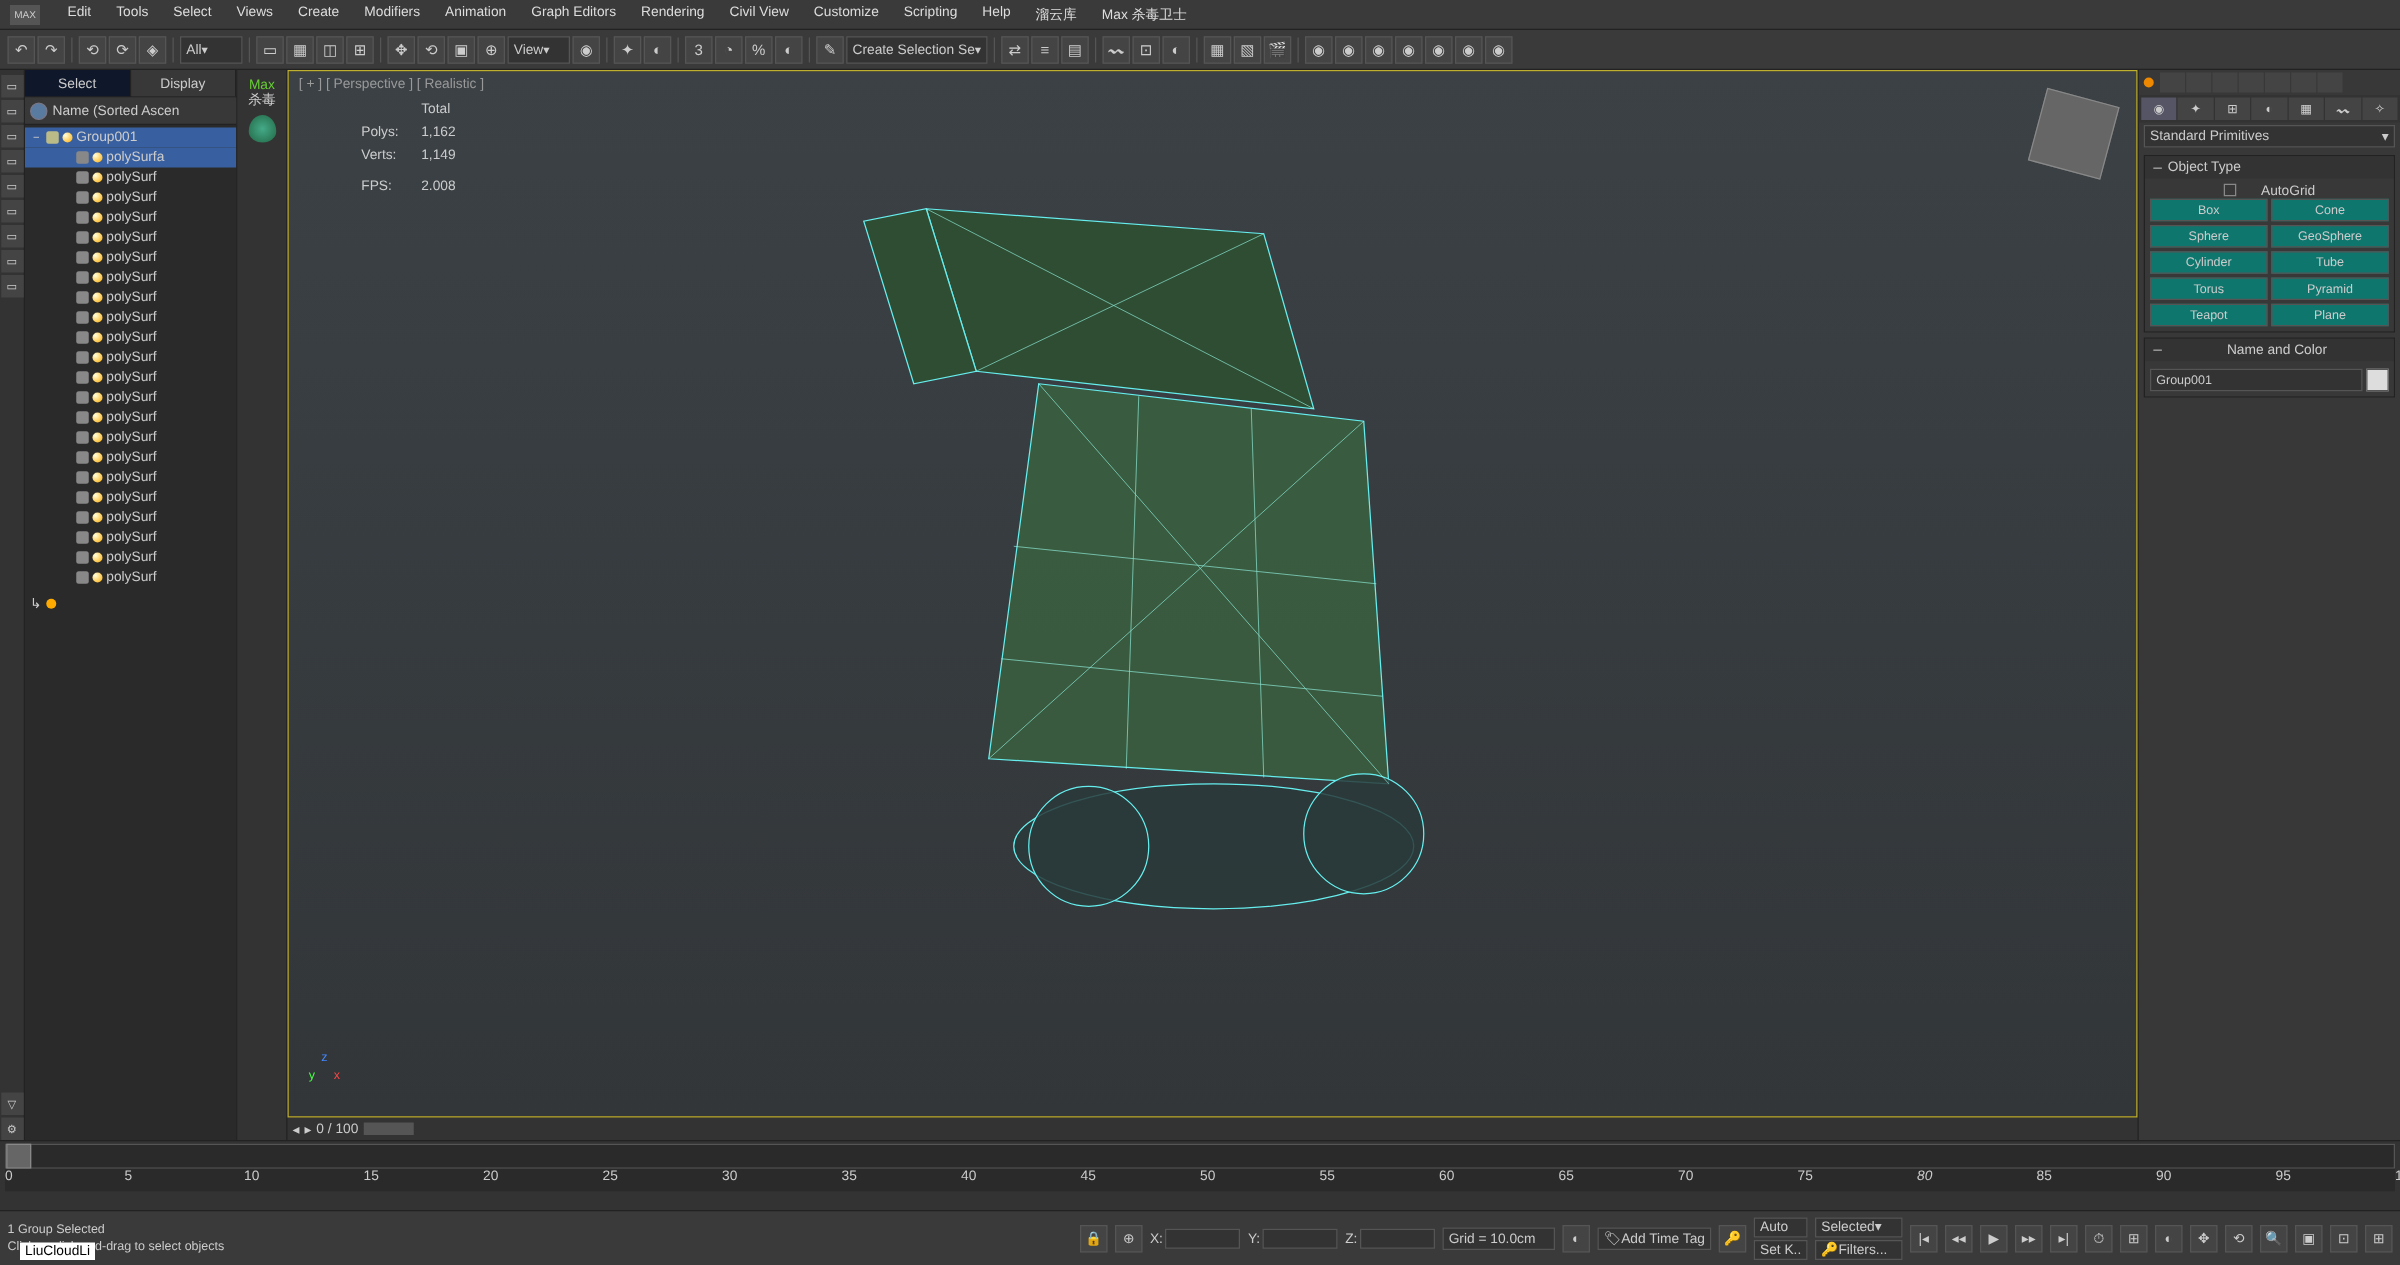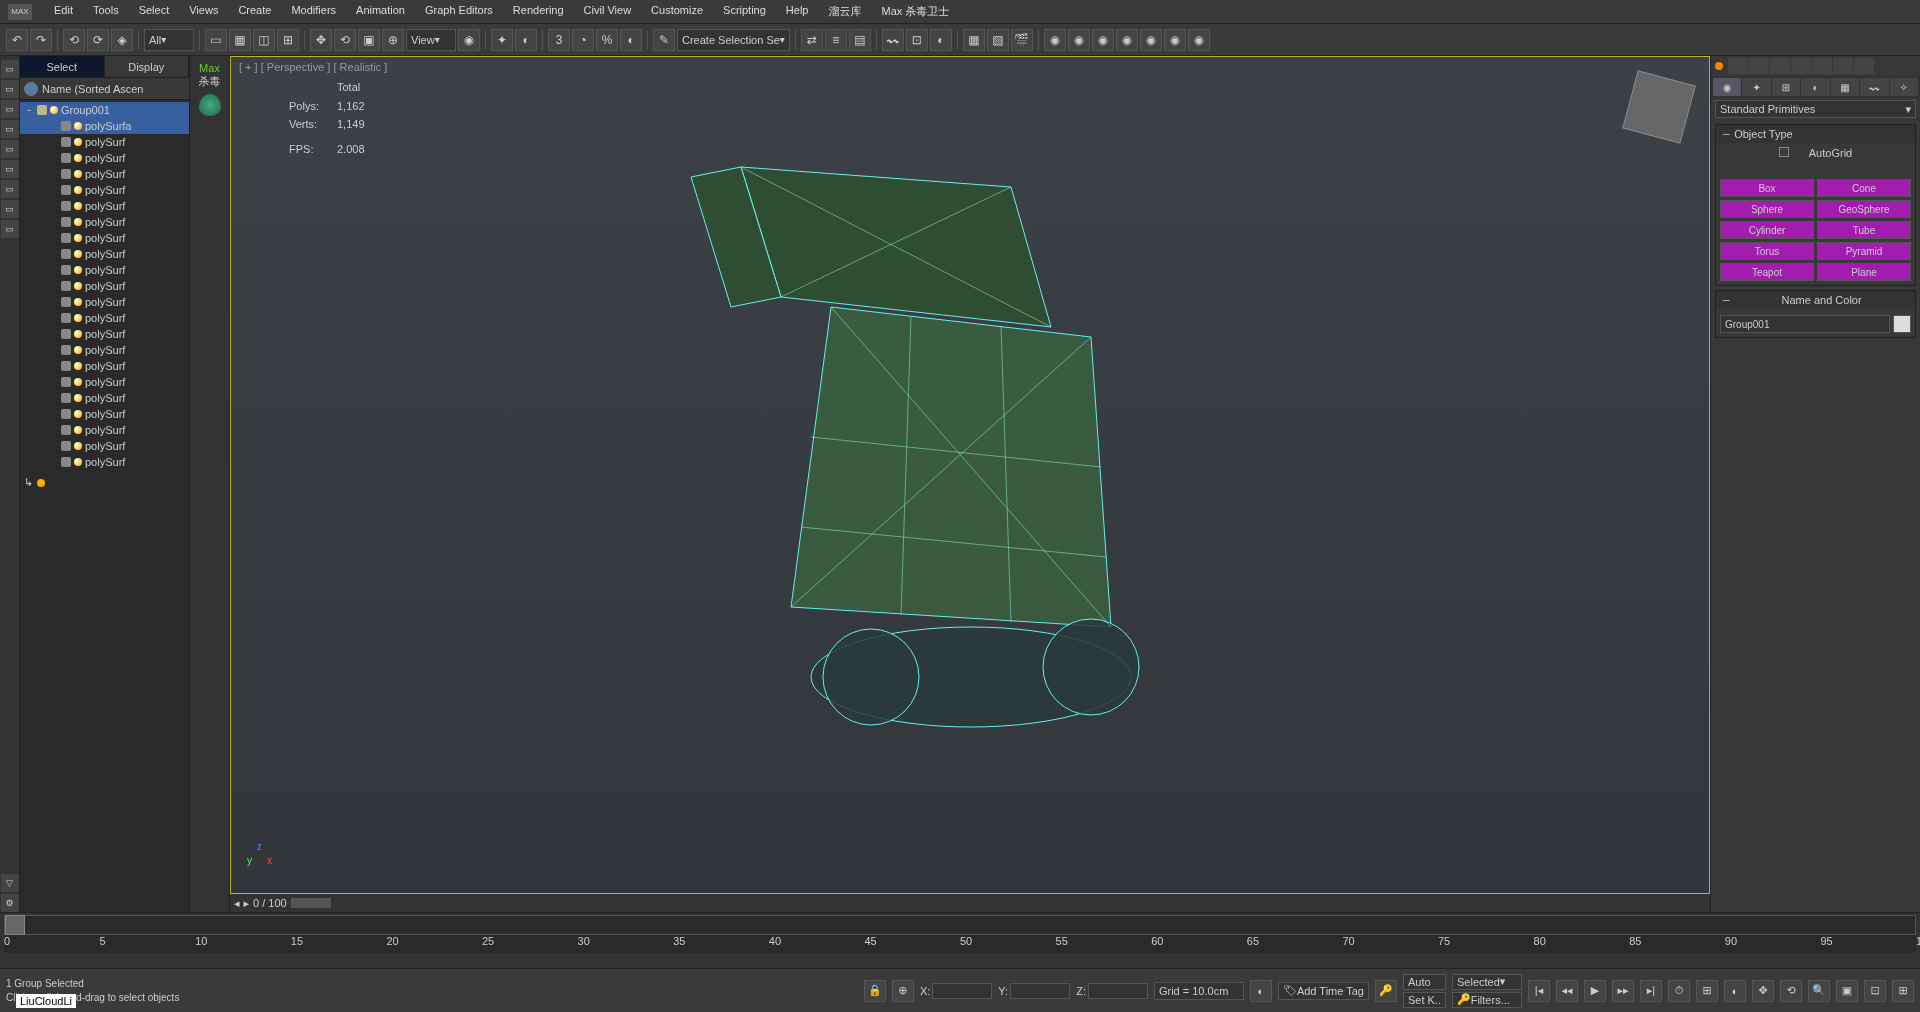--- a/index.html
+++ b/index.html
@@ -54,21 +54,21 @@
 .rp-top .dot{width:8px;height:8px;border-radius:50%;background:#e80;margin-right:4px}
 .rp-tabs{height:22px;display:flex;gap:1px;padding:2px;background:#333}
 .rp-tabs .rt{flex:1;height:18px;background:#444;display:flex;align-items:center;justify-content:center;font-size:10px}
 .rp-tabs .rt:first-child{background:#556}
 .rp-drop{margin:2px 4px;height:18px;background:#333;border:1px solid #555;display:flex;align-items:center;padding:0 4px;justify-content:space-between;font-size:10px}
 .rp-roll{margin:4px 4px 0 4px;border:1px solid #222}
 .rp-roll .rh{height:18px;background:#333;display:flex;align-items:center;padding:0 6px;font-size:10px;gap:4px}
 .rp-roll .rh .dash{font-size:14px;color:#aaa}
 .rp-roll .body{padding:4px;background:#383838}
 .rp-grid{display:grid;grid-template-columns:1fr 1fr;gap:3px}
-.rp-grid .ob{height:18px;background:#a21caf;border:1px solid #555;display:flex;align-items:center;justify-content:center;font-size:10px}
+.rp-grid .ob{height:18px;background:#0f766e;border:1px solid #555;display:flex;align-items:center;justify-content:center;font-size:10px}
 .chk{width:10px;height:10px;border:1px solid #888;display:inline-block}
 .namefield{display:flex;gap:3px;margin-top:2px}
 .namefield input{flex:1;height:18px;background:#333;border:1px solid #555;color:#ccc;padding:0 4px;font-size:10px}
 .namefield .sw{width:18px;height:18px;background:#ddd;border:1px solid #555}
 .timeline{height:56px;background:#333;border-top:1px solid #222;display:flex;flex-direction:column}
 .tl-slider{height:20px;background:#2a2a2a;position:relative;margin:2px 4px 0 4px;border:1px solid #555}
 .tl-slider .knob{position:absolute;left:0;top:-1px;width:20px;height:20px;background:#666;border:1px solid #888}
 .tl-ruler{height:18px;background:#2a2a2a;margin:0 4px;display:flex;align-items:center;position:relative;font-size:9px;color:#888}
 .tl-ruler .tick{position:absolute;top:0}
 .status{height:44px;background:#3a3a3a;border-top:1px solid #222;display:flex;align-items:center;padding:0 6px;gap:6px;font-size:10px}
@@ -425,21 +425,21 @@
     <div class="rp-drop">
       <span>Standard Primitives</span>
         <span>▾</span>
     </div>
     <div class="rp-roll">
       <div class="rh">
           <span class="dash">−</span>
           <span style="flex:1;text-align:left">Object Type</span>
         </div>
       <div class="body">
-        <div style="display:flex;justify-content:center;gap:20px;margin-bottom:20px">
+        <div style="display:flex;justify-content:center;gap:20px;margin-bottom:0">
           <span class="chk"></span>
           <span>AutoGrid</span>
         </div>
         <div class="rp-grid" id="objbtns">
             <div class="ob">Box</div>
             <div class="ob">Cone</div>
             <div class="ob">Sphere</div>
             <div class="ob">GeoSphere</div>
             <div class="ob">Cylinder</div>
             <div class="ob">Tube</div>
@@ -479,21 +479,21 @@
       <span class="tick" style="left: 30%;">30</span>
       <span class="tick" style="left: 35%;">35</span>
       <span class="tick" style="left: 40%;">40</span>
       <span class="tick" style="left: 45%;">45</span>
       <span class="tick" style="left: 50%;">50</span>
       <span class="tick" style="left: 55%;">55</span>
       <span class="tick" style="left: 60%;">60</span>
       <span class="tick" style="left: 65%;">65</span>
       <span class="tick" style="left: 70%;">70</span>
       <span class="tick" style="left: 75%;">75</span>
-      <span class="tick" style="left: 80%;">80</span>
+      <span class="tick" style="left: 80%; font-style: italic;">80</span>
       <span class="tick" style="left: 85%;">85</span>
       <span class="tick" style="left: 90%;">90</span>
       <span class="tick" style="left: 95%;">95</span>
       <span class="tick" style="left: 100%;">100</span>
     </div>
 </div>
 
 <div class="status">
   <div class="two" style="min-width:260px">
     <div class="ln">1 Group Selected</div>

